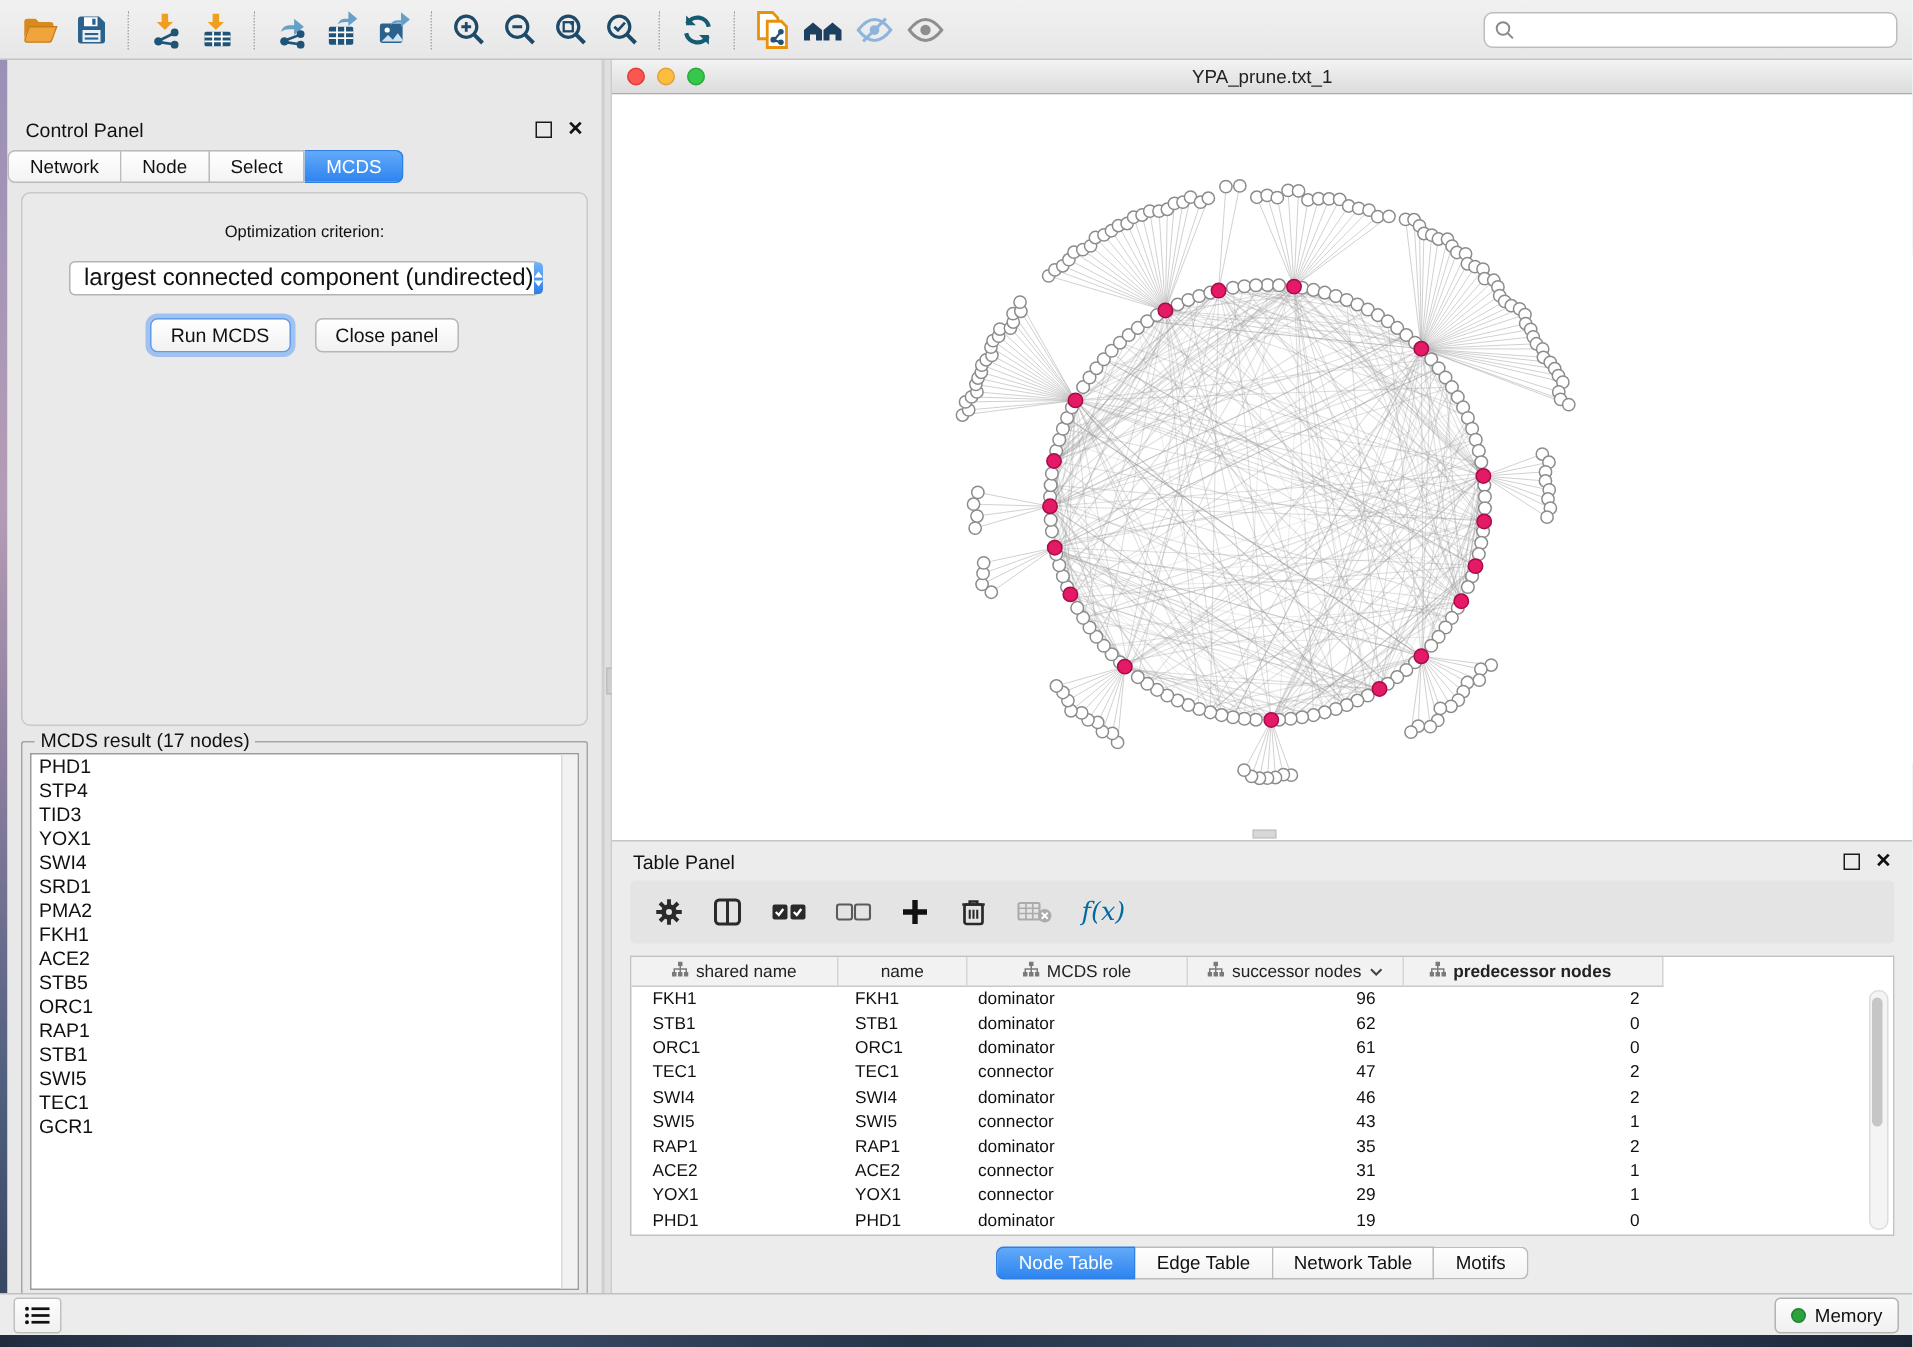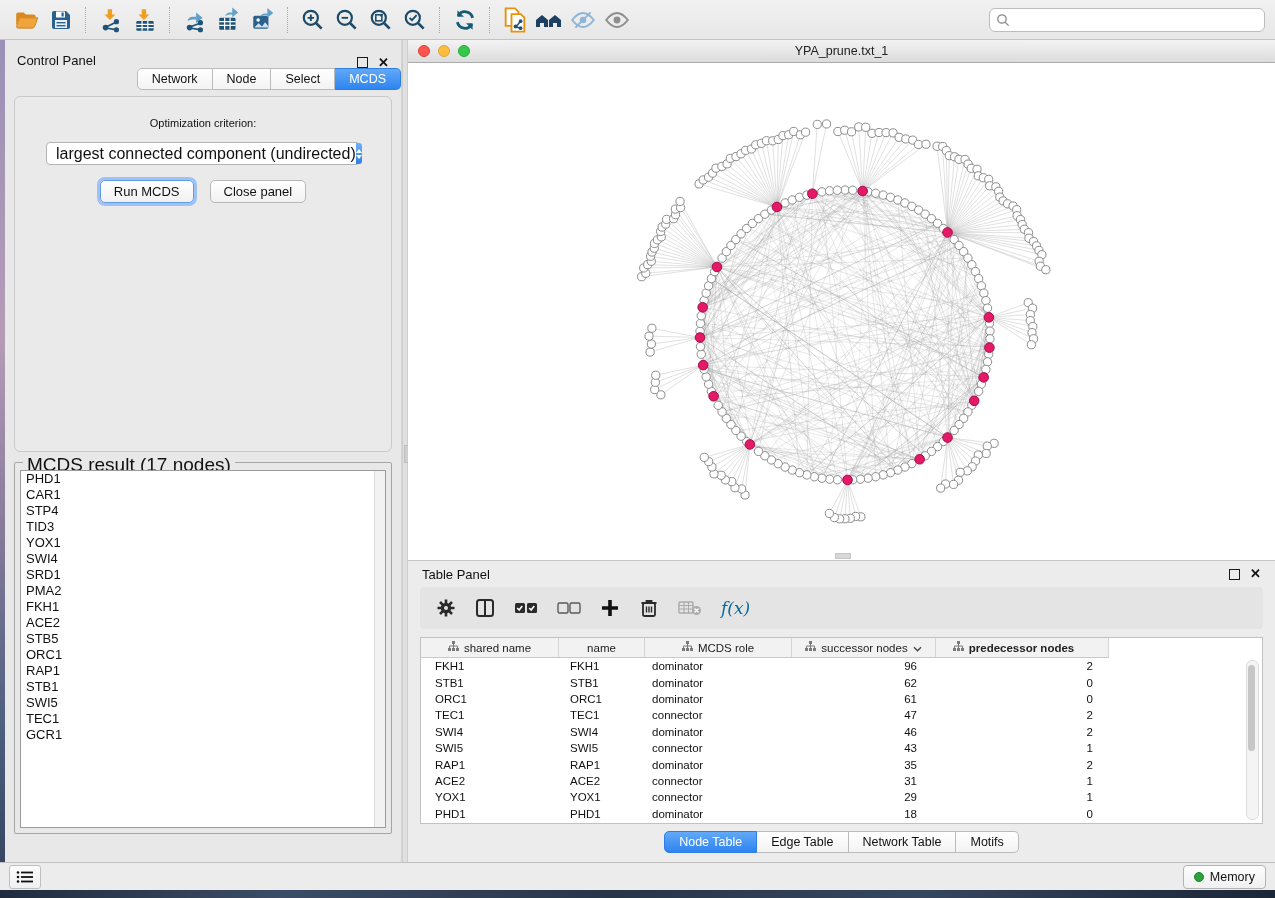--- a/index.html
+++ b/index.html
@@ -19,26 +19,26 @@
   .tb-btn{width:34px;height:32px;display:flex;align-items:center;justify-content:center;}
   .tb-sep{width:1px;height:26px;margin:0 7px;border-left:1px dotted #A9A9A9;}
   .tb-search{margin-left:auto;display:flex;align-items:center;position:relative;}
   .tb-search input{width:276px;height:24px;box-sizing:border-box;border:1px solid #BDBDBD;border-radius:6px;
     background:#FFF;padding:0 8px 0 26px;font-size:12px;outline:none;font-family:"Liberation Sans",sans-serif;}
   .tb-search .mag{position:absolute;left:7px;top:5px;}
 
   
   .control-panel{position:absolute;top:40px;left:5px;width:397px;bottom:36px;box-sizing:border-box;
     background:#E8E8E8;border-right:1px solid #D2D2D2;}
-  .cp-titlerow{height:28px;display:flex;align-items:flex-end;padding:0 12px;}
+  .cp-titlerow{height:28px;display:flex;align-items:center;padding:0 12px;margin-top:32px;}
   .cp-title{font-size:13px;}
   .win-btns{margin-left:auto;display:flex;align-items:center;gap:10px;}
   .float-btn{width:9px;height:9px;border:1.6px solid #1a1a1a;display:inline-block;}
   .close-btn{font-weight:700;font-size:13px;line-height:10px;cursor:default;}
-  .seg{display:flex;justify-content:flex-end;}
+  .seg{display:flex;justify-content:flex-start;}
   .seg .segb{height:22px;padding:0 14px;font-size:12.5px;font-family:"Liberation Sans",sans-serif;
     background:linear-gradient(#FFFFFF,#F3F3F3);border:1px solid #BBBBBB;border-left:none;color:#111;}
   .seg .segb:first-child{border-left:1px solid #BBBBBB;border-radius:5px 0 0 5px;}
   .seg .segb:last-child{border-radius:0 5px 5px 0;}
   .seg .segb.active{background:linear-gradient(#62A9F8,#2E84F0);color:#FFF;border-color:#2E7FE0;}
   .cp-box{margin:6px 9px 0 9px;height:356px;background:#EAEAEA;border:1px solid #C9C9C9;border-radius:6px;
     box-sizing:border-box;text-align:center;}
   .opt-label{margin-top:20px;font-size:11px;}
   .select{margin:13px auto 0 auto;width:314px;height:23px;background:#FFF;border:1px solid #B3B3B3;border-radius:4px;
     display:flex;align-items:center;box-sizing:border-box;}
@@ -46,21 +46,21 @@
   .select .stepper{margin-left:auto;width:19px;height:21px;border-radius:0 3px 3px 0;
     background:linear-gradient(#6FB1F9,#2E7FE9);display:flex;flex-direction:column;align-items:center;justify-content:center;gap:2px;}
   .tri-up{width:0;height:0;border-left:3.5px solid transparent;border-right:3.5px solid transparent;border-bottom:4.5px solid #FFF;}
   .tri-dn{width:0;height:0;border-left:3.5px solid transparent;border-right:3.5px solid transparent;border-top:4.5px solid #FFF;}
   .btn-row{margin-top:15px;display:flex;justify-content:center;gap:16px;}
   .btn{height:23px;padding:0 13px;font-size:13px;font-family:"Liberation Sans",sans-serif;
     background:linear-gradient(#FFFFFF,#F1F1F1);border:1px solid #B7B7B7;border-radius:5px;color:#111;}
   .btn.focused{border-color:#5E9CEA;box-shadow:0 0 0 3px rgba(100,160,245,.55);}
   .mcds-fieldset{margin:10px 9px 0 9px;height:372px;border:1px solid #A5A5A5;border-radius:2px;position:relative;
     background:#E8E8E8;box-sizing:border-box;}
-  .mcds-legend{position:absolute;top:-9px;left:8px;background:#E8E8E8;padding:0 4px;font-size:19px;}
+  .mcds-legend{position:absolute;top:-9px;left:8px;background:#E8E8E8;padding:0 4px;font-size:13px;}
   .mcds-list{position:absolute;left:5px;right:5px;top:7px;bottom:5px;background:#FFF;border:1px solid #9B9B9B;overflow:hidden;}
   .mcds-item{height:16px;line-height:16px;font-size:13px;padding-left:5px;}
   .mcds-scroll{position:absolute;top:0;bottom:0;right:0;width:10px;background:#F2F2F2;border-left:1px solid #DADADA;}
 
   
   .divider-v{position:absolute;top:40px;left:402px;width:6px;bottom:36px;background:#E0E0E0;
     border-left:1px solid #CDCDCD;border-right:1px solid #CDCDCD;box-sizing:border-box;}
   .split-h-handle{position:absolute;left:1px;top:405px;width:3px;height:16px;background:#CFCFCF;border:1px solid #BDBDBD;}
   .right{position:absolute;top:40px;left:408px;right:0;bottom:36px;display:flex;flex-direction:column;background:#ECECEC;}
   .net-titlebar{height:22px;background:linear-gradient(#F3F3F3,#DCDCDC);border-bottom:1px solid #ACACAC;
@@ -274,21 +274,20 @@
       </div>
       <div class="btn-row">
         <button class="btn focused">Run MCDS</button>
         <button class="btn">Close panel</button>
       </div>
     </div>
     <div class="mcds-fieldset">
       <span class="mcds-legend">MCDS result (17 nodes)</span>
       <div class="mcds-list" id="mcds-list">
         <div class="mcds-item">PHD1</div>
-          <div class="mcds-item">CAR1</div>
           <div class="mcds-item">STP4</div>
           <div class="mcds-item">TID3</div>
           <div class="mcds-item">YOX1</div>
           <div class="mcds-item">SWI4</div>
           <div class="mcds-item">SRD1</div>
           <div class="mcds-item">PMA2</div>
           <div class="mcds-item">FKH1</div>
           <div class="mcds-item">ACE2</div>
           <div class="mcds-item">STB5</div>
           <div class="mcds-item">ORC1</div>
@@ -1268,21 +1267,21 @@
               <div class="td" style="width: 137px; padding-left: 14px;">YOX1</div>
               <div class="td" style="width: 86px; padding-left: 12px;">YOX1</div>
               <div class="td" style="width: 147px; padding-left: 8px;">connector</div>
               <div class="td num" style="width: 144px; padding-right: 18px;">29</div>
               <div class="td num" style="width: 172px; padding-right: 14px;">1</div>
             </div>
             <div class="tr">
               <div class="td" style="width: 137px; padding-left: 14px;">PHD1</div>
               <div class="td" style="width: 86px; padding-left: 12px;">PHD1</div>
               <div class="td" style="width: 147px; padding-left: 8px;">dominator</div>
-              <div class="td num" style="width: 144px; padding-right: 18px;">18</div>
+              <div class="td num" style="width: 144px; padding-right: 18px;">19</div>
               <div class="td num" style="width: 172px; padding-right: 14px;">0</div>
             </div>
           </div>
         <div class="vscroll">
             <div class="vthumb"></div>
           </div>
       </div>
 
       <div class="tp-tabs seg" id="tp-tabs">
           <button class="segb active">Node Table</button>

